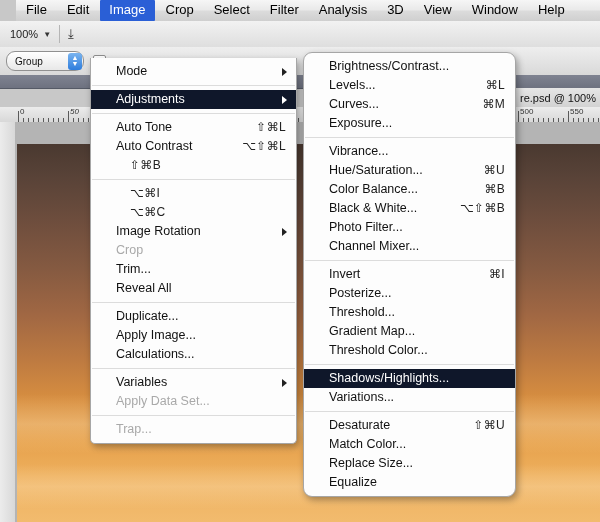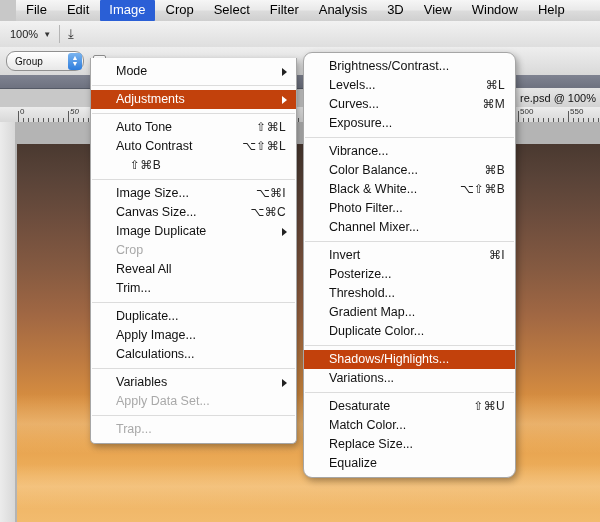--- a/index.html
+++ b/index.html
@@ -127,21 +127,21 @@
   #adjust-submenu{left:303px;top:52px;width:211px;border-top:1px solid #a6a6a6;border-radius:9px;}
 
   .row{
     position:relative;height:19px;line-height:19px;
     padding:0 10px 0 25px;white-space:nowrap;
     display:flex;align-items:center;cursor:default;
   }
   .row .txt{flex:1;}
   .row .sc{color:#222;font-size:12px;letter-spacing:.3px;padding-left:14px;}
   .row.dis{color:#a9a9a9;}
-  .row.hl{background:#c2410c;color:#fff;}
+  .row.hl{background:#0f172a;color:#fff;}
   .row .arrow{
     position:absolute;right:9px;top:50%;transform:translateY(-50%);
     width:0;height:0;border-left:5px solid #222;
     border-top:4px solid transparent;border-bottom:4px solid transparent;
   }
   .row.hl .arrow{border-left-color:#fff;}
   .sep{height:1px;background:#dcdcdc;margin:4px 1px;}
 </style>
 </head>
 <body>
@@ -336,39 +336,37 @@
       </div>
       <div class="row">
         <span class="txt">Auto Contrast</span>
         <span class="sc">⌥⇧⌘L</span>
       </div>
       <div class="row">
         <span class="sc">⇧⌘B</span>
       </div>
       <div class="sep"></div>
       <div class="row">
-        <span class="txt">Image Size...</span>
         <span class="sc">⌥⌘I</span>
       </div>
       <div class="row">
-        <span class="txt">Canvas Size...</span>
         <span class="sc">⌥⌘C</span>
       </div>
       <div class="row">
-        <span class="txt">Image Duplicate</span>
+        <span class="txt">Image Rotation</span>
         <span class="arrow"></span>
       </div>
       <div class="row dis">
         <span class="txt">Crop</span>
       </div>
       <div class="row">
+        <span class="txt">Trim...</span>
+      </div>
+      <div class="row">
         <span class="txt">Reveal All</span>
-      </div>
-      <div class="row">
-        <span class="txt">Trim...</span>
       </div>
       <div class="sep"></div>
       <div class="row">
         <span class="txt">Duplicate...</span>
       </div>
       <div class="row">
         <span class="txt">Apply Image...</span>
       </div>
       <div class="row">
         <span class="txt">Calculations...</span>
@@ -400,20 +398,24 @@
         <span class="sc">⌘M</span>
       </div>
       <div class="row">
         <span class="txt">Exposure...</span>
       </div>
       <div class="sep"></div>
       <div class="row">
         <span class="txt">Vibrance...</span>
       </div>
       <div class="row">
+        <span class="txt">Hue/Saturation...</span>
+        <span class="sc">⌘U</span>
+      </div>
+      <div class="row">
         <span class="txt">Color Balance...</span>
         <span class="sc">⌘B</span>
       </div>
       <div class="row">
         <span class="txt">Black &amp; White...</span>
         <span class="sc">⌥⇧⌘B</span>
       </div>
       <div class="row">
         <span class="txt">Photo Filter...</span>
       </div>
@@ -428,21 +430,21 @@
       <div class="row">
         <span class="txt">Posterize...</span>
       </div>
       <div class="row">
         <span class="txt">Threshold...</span>
       </div>
       <div class="row">
         <span class="txt">Gradient Map...</span>
       </div>
       <div class="row">
-        <span class="txt">Duplicate Color...</span>
+        <span class="txt">Threshold Color...</span>
       </div>
       <div class="sep"></div>
       <div class="row hl">
         <span class="txt">Shadows/Highlights...</span>
       </div>
       <div class="row">
         <span class="txt">Variations...</span>
       </div>
       <div class="sep"></div>
       <div class="row">

